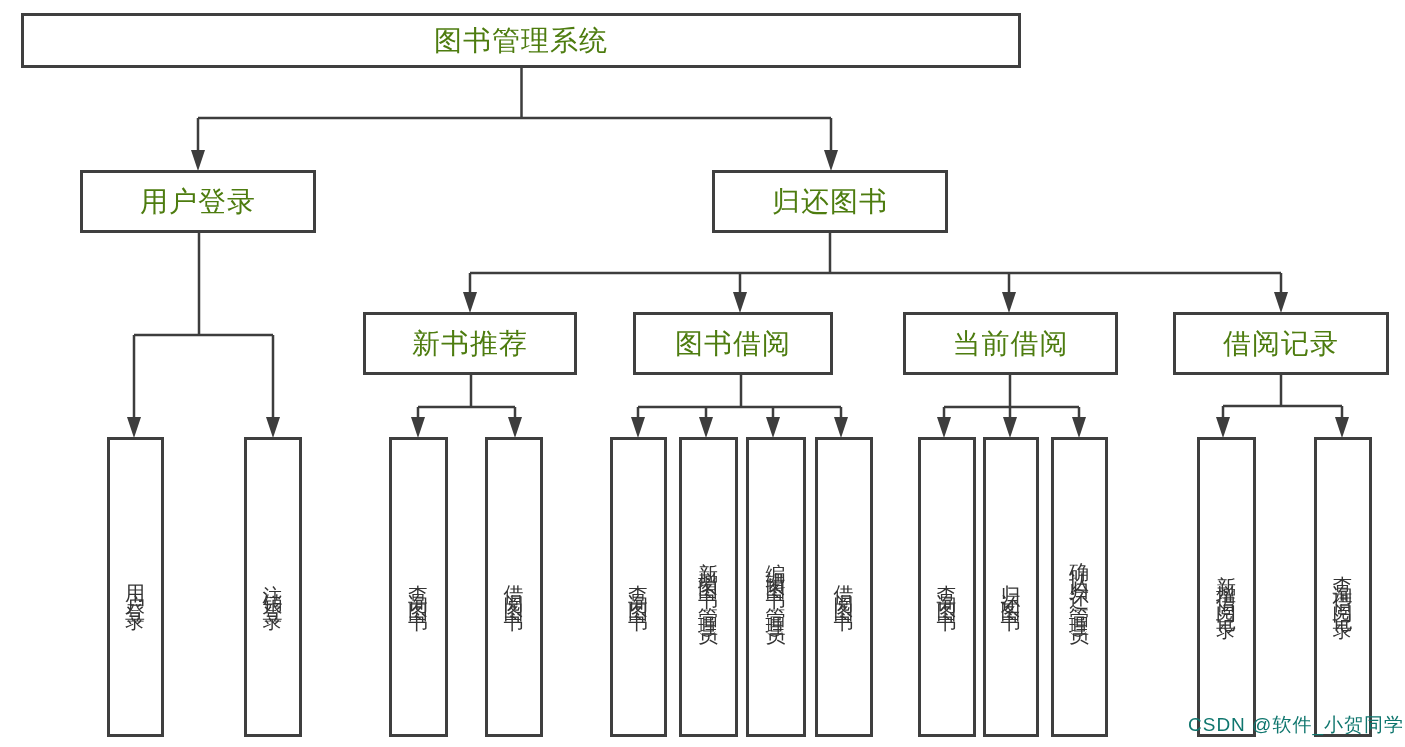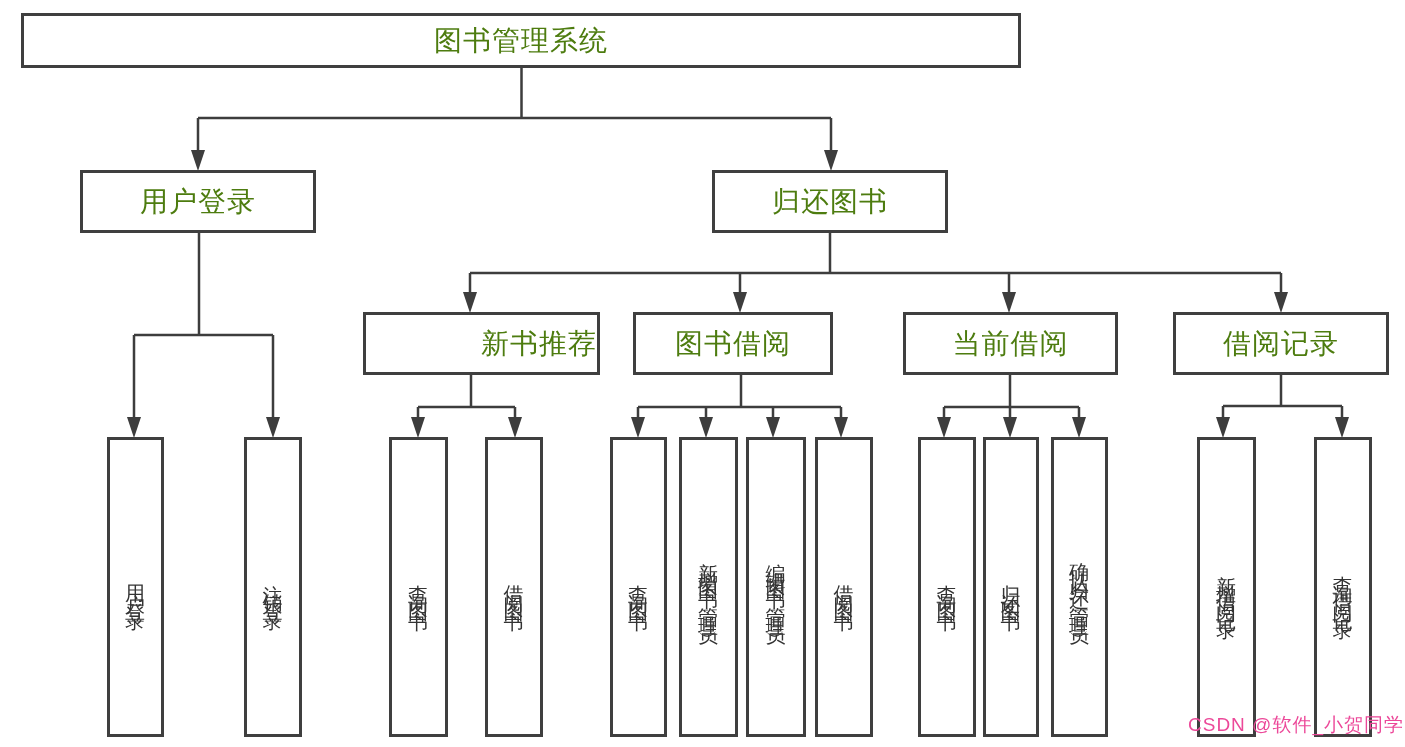--- a/index.html
+++ b/index.html
@@ -35,21 +35,21 @@
     text-orientation:mixed;
     font-size:20px;color:#333333;
     letter-spacing:9px;
     line-height:1;
     white-space:nowrap;
   }
   .watermark{
     position:absolute;
     left:1188px;top:712px;
     font-size:19px;
-    color:#ec4899;
+    color:#0f766e;
     letter-spacing:1px;
     z-index:5;
     white-space:nowrap;
   }
 </style>
 </head>
 <body>
 
 <div id="canvas">
 
@@ -112,21 +112,21 @@
     <span>图书管理系统</span>
   </div>
 
   <div class="hbox" style="left:80px;top:170px;width:236px;height:63px;">
     <span>用户登录</span>
   </div>
   <div class="hbox" style="left:712px;top:170px;width:236px;height:63px;">
     <span>归还图书</span>
   </div>
 
-  <div class="hbox" style="left:363px;top:312px;width:237px;height:63px;justify-content:flex-end;">
+  <div class="hbox" style="left:363px;top:312px;width:214px;height:63px;">
     <span>新书推荐</span>
   </div>
   <div class="hbox" style="left:633px;top:312px;width:200px;height:63px;">
     <span>图书借阅</span>
   </div>
   <div class="hbox" style="left:903px;top:312px;width:215px;height:63px;">
     <span>当前借阅</span>
   </div>
   <div class="hbox" style="left:1173px;top:312px;width:216px;height:63px;font-family:Liberation Mono, monospace;">
     <span>借阅记录</span>

